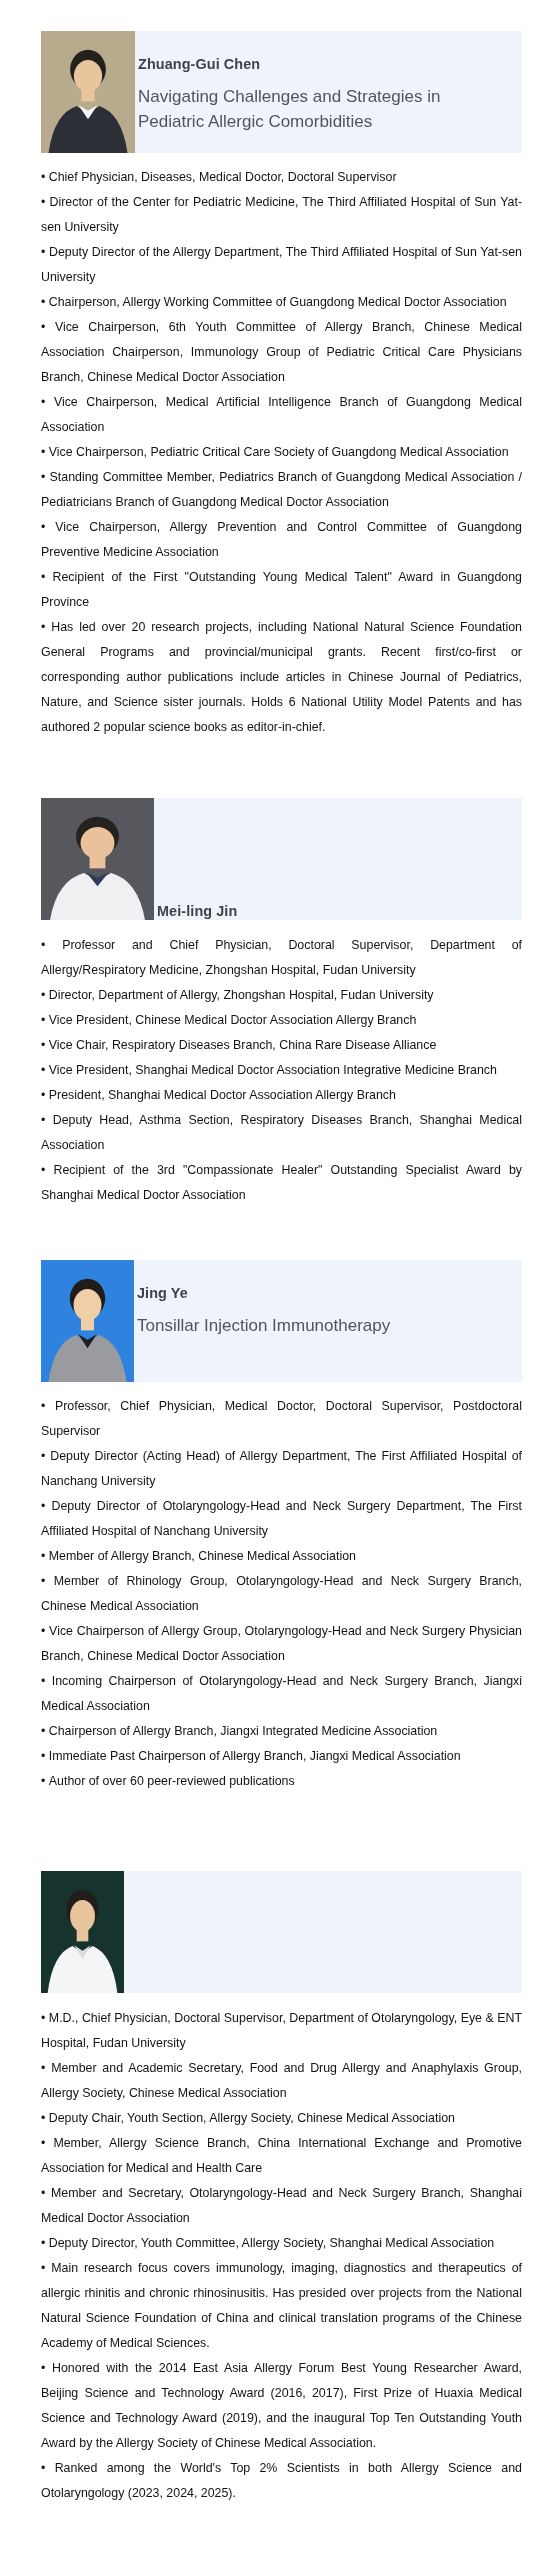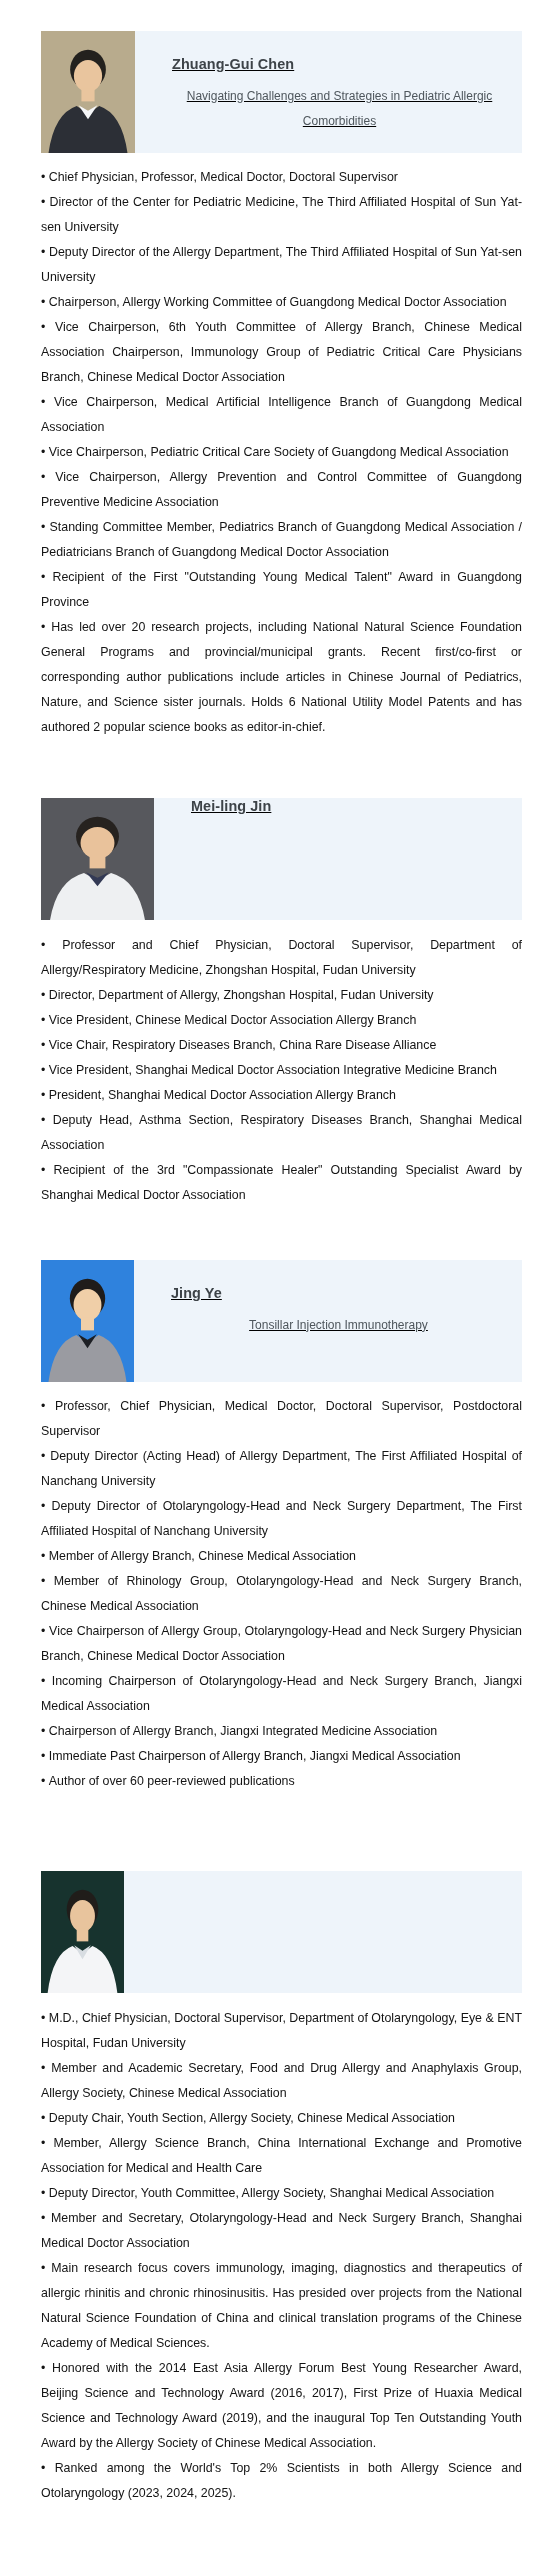--- a/index.html
+++ b/index.html
@@ -25,46 +25,44 @@
   }
   .photo {
     flex: 0 0 auto;
     height: 122px;
     overflow: hidden;
   }
   .photo svg { display: block; width: 100%; height: 100%; }
 
   .band-text {
     box-sizing: border-box;
-    padding-left: 37px;
+    padding-left: 3px;
     padding-top: 25px;
     flex: 1 1 auto;
     min-width: 0;
-    text-decoration: underline;
   }
   .band-text.centered {
     padding-top: 0;
     display: flex;
     flex-direction: column;
-    justify-content: flex-start;
+    justify-content: flex-end;
   }
   .speaker-name {
     font-size: 14.4px;
     font-weight: bold;
     color: #3d4348;
     letter-spacing: 0.1px;
     line-height: 17.5px;
   }
   .talk-title {
     margin-top: 10.3px;
-    font-size: 12px;
+    font-size: 17px;
     color: #4e565c;
     line-height: 25px;
     max-width: 335px;
-    text-align: center;
   }
 
   .bullets { margin-top: 12.4px; }
   .bullets p {
     margin: 0;
     font-size: 12.4px;
     line-height: 25px;
     color: #141414;
     text-align: justify;
   }
@@ -85,29 +83,29 @@
           <path class="a-cloth" d="M8,130 Q14,88 38,80 L50,88 L62,80 Q86,88 92,130 Z" fill="#2c2f36"></path>
           <path class="a-collar" d="M40,79 L50,94 L60,79 L50,85 Z" fill="#f5f6f8"></path>
         </svg>
       </div>
       <div class="band-text">
         <div class="speaker-name">Zhuang-Gui Chen</div>
         <div class="talk-title">Navigating Challenges and Strategies in Pediatric Allergic Comorbidities</div>
       </div>
     </div>
     <div class="bullets">
-        <p>Chief Physician, Professor, Medical Doctor, Doctoral Supervisor</p>
+        <p>Chief Physician, Diseases, Medical Doctor, Doctoral Supervisor</p>
         <p>Director of the Center for Pediatric Medicine, The Third Affiliated Hospital of Sun Yat-sen University</p>
         <p>Deputy Director of the Allergy Department, The Third Affiliated Hospital of Sun Yat-sen University</p>
         <p>Chairperson, Allergy Working Committee of Guangdong Medical Doctor Association</p>
         <p>Vice Chairperson, 6th Youth Committee of Allergy Branch, Chinese Medical Association Chairperson, Immunology Group of Pediatric Critical Care Physicians Branch, Chinese Medical Doctor Association</p>
         <p>Vice Chairperson, Medical Artificial Intelligence Branch of Guangdong Medical Association</p>
         <p>Vice Chairperson, Pediatric Critical Care Society of Guangdong Medical Association</p>
+        <p>Standing Committee Member, Pediatrics Branch of Guangdong Medical Association / Pediatricians Branch of Guangdong Medical Doctor Association</p>
         <p>Vice Chairperson, Allergy Prevention and Control Committee of Guangdong Preventive Medicine Association</p>
-        <p>Standing Committee Member, Pediatrics Branch of Guangdong Medical Association / Pediatricians Branch of Guangdong Medical Doctor Association</p>
         <p>Recipient of the First "Outstanding Young Medical Talent" Award in Guangdong Province</p>
         <p>Has led over 20 research projects, including National Natural Science Foundation General Programs and provincial/municipal grants. Recent first/co-first or corresponding author publications include articles in Chinese Journal of Pediatrics, Nature, and Science sister journals. Holds 6 National Utility Model Patents and has authored 2 popular science books as editor-in-chief.</p>
       </div>
   </section>
 
   <section class="profile s2">
     <div class="band">
       <div class="photo" style="width: 113px;">
         <svg viewBox="0 0 100 130" preserveAspectRatio="none">
           <rect class="a-bg" x="0" y="0" width="100" height="130" fill="#57585d"></rect>
@@ -177,22 +175,22 @@
           <path class="a-cloth" d="M8,130 Q14,88 38,80 L50,88 L62,80 Q86,88 92,130 Z" fill="#f4f5f7"></path>
           <path class="a-collar" d="M40,79 L50,94 L60,79 L50,85 Z" fill="#d8dde2"></path>
         </svg>
       </div>
     </div>
     <div class="bullets">
         <p>M.D., Chief Physician, Doctoral Supervisor, Department of Otolaryngology, Eye &amp; ENT Hospital, Fudan University</p>
         <p>Member and Academic Secretary, Food and Drug Allergy and Anaphylaxis Group, Allergy Society, Chinese Medical Association</p>
         <p>Deputy Chair, Youth Section, Allergy Society, Chinese Medical Association</p>
         <p>Member, Allergy Science Branch, China International Exchange and Promotive Association for Medical and Health Care</p>
+        <p>Member and Secretary, Otolaryngology-Head and Neck Surgery Branch, Shanghai Medical Doctor Association</p>
         <p>Deputy Director, Youth Committee, Allergy Society, Shanghai Medical Association</p>
-        <p>Member and Secretary, Otolaryngology-Head and Neck Surgery Branch, Shanghai Medical Doctor Association</p>
         <p>Main research focus covers immunology, imaging, diagnostics and therapeutics of allergic rhinitis and chronic rhinosinusitis. Has presided over projects from the National Natural Science Foundation of China and clinical translation programs of the Chinese Academy of Medical Sciences.</p>
         <p>Honored with the 2014 East Asia Allergy Forum Best Young Researcher Award, Beijing Science and Technology Award (2016, 2017), First Prize of Huaxia Medical Science and Technology Award (2019), and the inaugural Top Ten Outstanding Youth Award by the Allergy Society of Chinese Medical Association.</p>
         <p>Ranked among the World's Top 2% Scientists in both Allergy Science and Otolaryngology (2023, 2024, 2025).</p>
       </div>
   </section>
 
 </div>
 
 
 </body></html>

